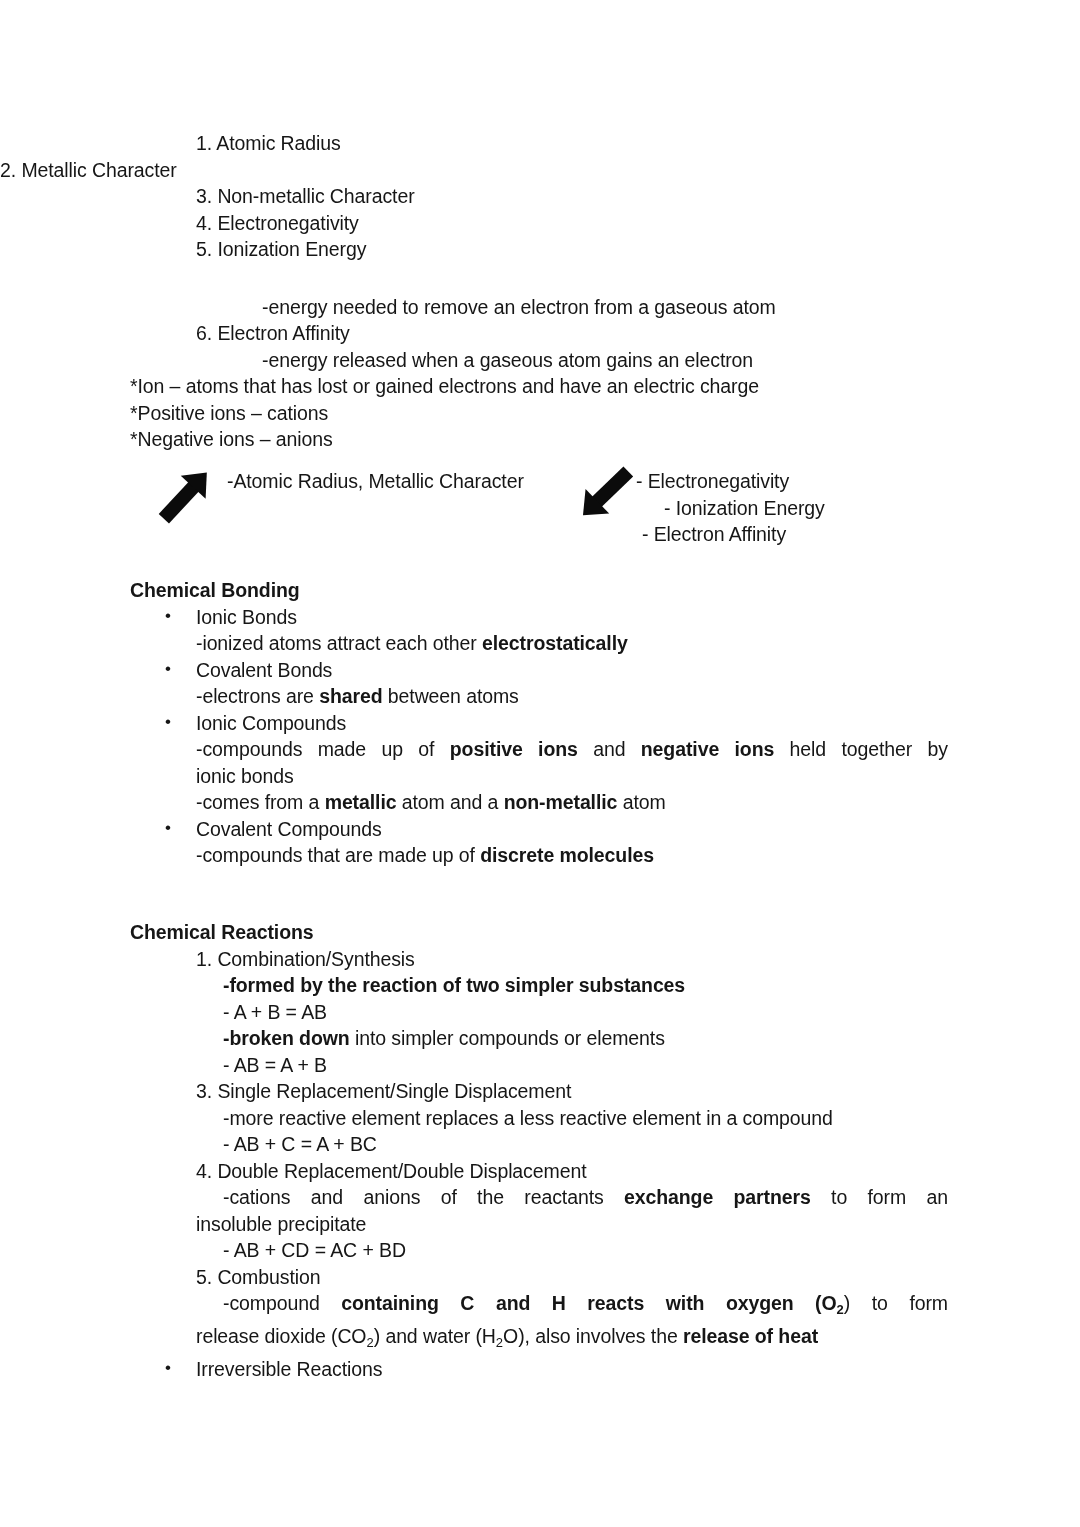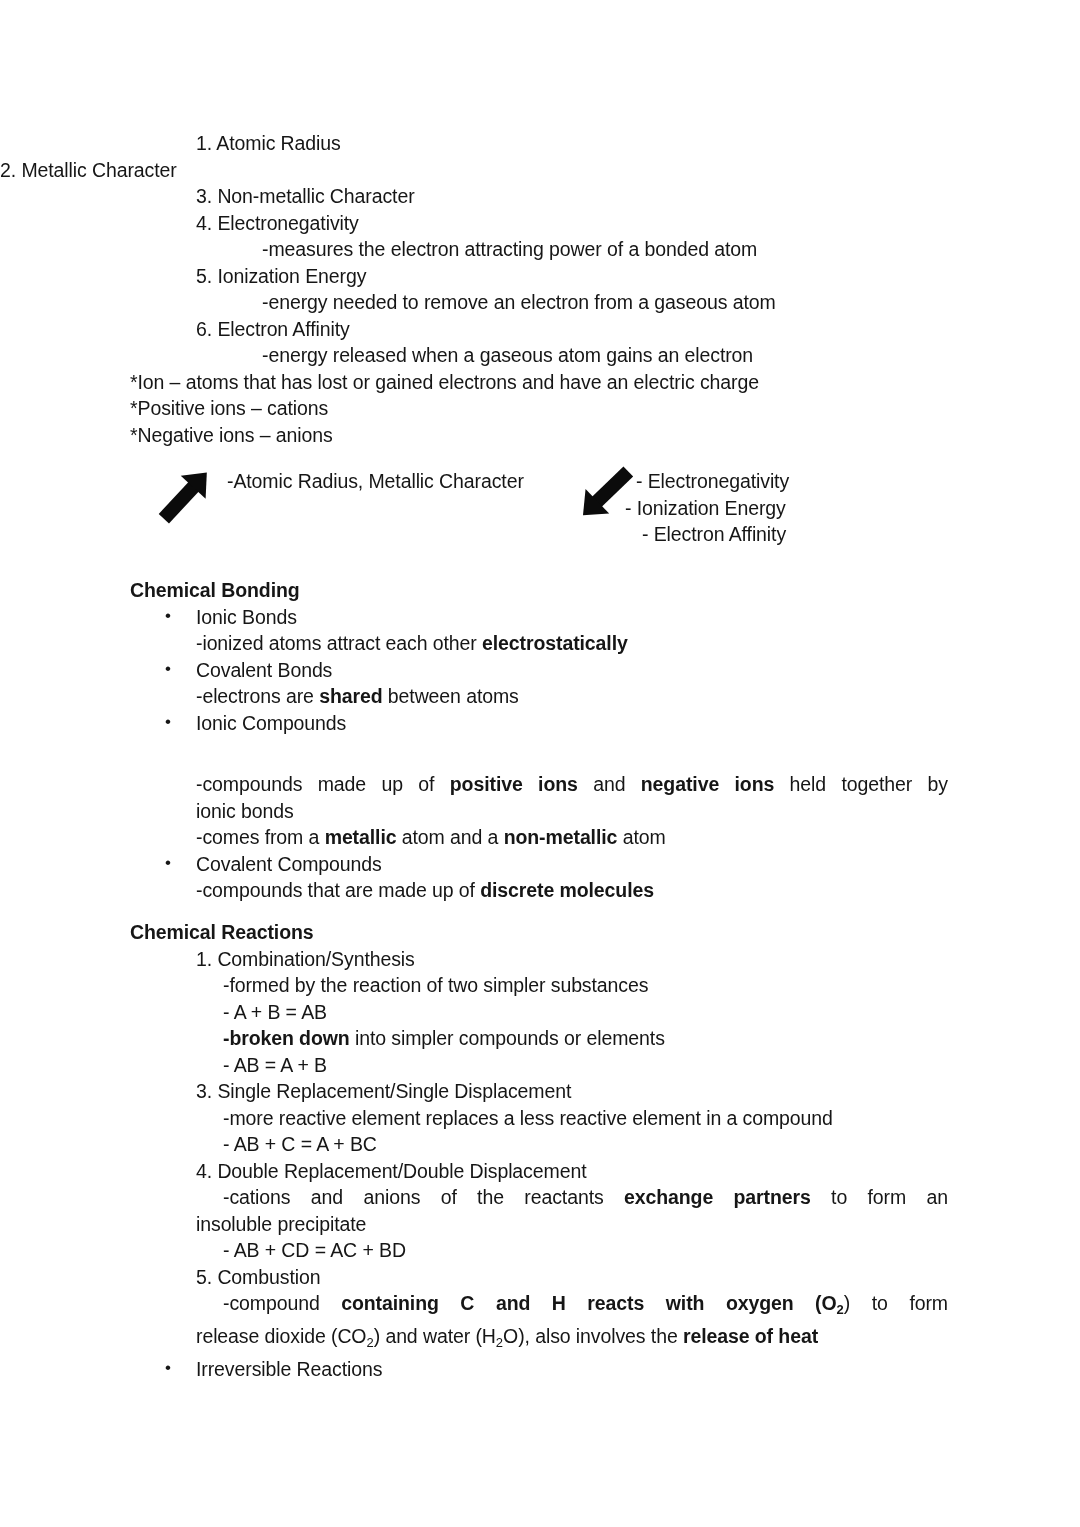--- a/index.html
+++ b/index.html
@@ -28,23 +28,22 @@
 </head>
 <body>
 
 <div class="page">
 
   <div class="lines" id="trend-lines" style="top:130px">
       <div class="line" style="margin-left: 196px;"><span>1. Atomic Radius</span></div>
       <div class="line" style=""><span>2. Metallic Character</span></div>
       <div class="line" style="margin-left: 196px;"><span>3. Non-metallic Character</span></div>
       <div class="line" style="margin-left: 196px;"><span>4. Electronegativity</span></div>
-      <div class="line" style="margin-left: 262px;"><span>-measures the electron attracting power of a bonded atom</span></div>
       <div class="line" style="margin-left: 196px;"><span>5. Ionization Energy</span></div>
-      <div class="line" style="margin-left: 262px;"><span>-energy needed to remove an electron from a gaseous atom</span></div>
+      <div class="line" style="margin-left: 262px; margin-top: 31px;"><span>-energy needed to remove an electron from a gaseous atom</span></div>
       <div class="line" style="margin-left: 196px;"><span>6. Electron Affinity</span></div>
       <div class="line" style="margin-left: 262px;"><span>-energy released when a gaseous atom gains an electron</span></div>
       <div class="line" style="margin-left: 130px;"><span>*Ion – atoms that has lost or gained electrons and have an electric charge</span></div>
       <div class="line" style="margin-left: 130px;"><span>*Positive ions – cations</span></div>
       <div class="line" style="margin-left: 130px;"><span>*Negative ions – anions</span></div>
     </div>
 
   <div>
     <svg class="arrow-svg" style="left:153px;top:464px" width="64" height="64" viewBox="0 0 64 64">
       <g class="arrow-fill" transform="rotate(-47 32 32)">
@@ -54,42 +53,42 @@
     </svg>
     <div class="arrow-label" style="left:227px;top:468px">-Atomic Radius, Metallic Character</div>
 
     <svg class="arrow-svg" style="left:574px;top:461px" width="64" height="64" viewBox="0 0 64 64">
       <g class="arrow-fill" transform="rotate(136 32 32)">
         <rect x="1" y="25" width="44" height="14"></rect>
         <polygon points="44,15 64,32 44,49"></polygon>
       </g>
     </svg>
     <div class="arrow-label" style="left:636px;top:468px">- Electronegativity</div>
-    <div class="arrow-label" style="left:625px;top:494.5px">- Ionization Energy</div>
+    <div class="arrow-label" style="left:664px;top:494.5px">- Ionization Energy</div>
     <div class="arrow-label" style="left:642px;top:521px">- Electron Affinity</div>
   </div>
 
   <div class="heading" style="top:577px">Chemical Bonding</div>
   <div class="lines" id="bonding-lines" style="top:603.5px">
       <div class="line" style="margin-left: 196px;"><span class="bullet">•</span><span>Ionic Bonds</span></div>
       <div class="line" style="margin-left: 196px;"><span>-ionized atoms attract each other </span><span class="b">electrostatically</span></div>
       <div class="line" style="margin-left: 196px;"><span class="bullet">•</span><span>Covalent Bonds</span></div>
       <div class="line" style="margin-left: 196px;"><span>-electrons are </span><span class="b">shared</span><span> between atoms</span></div>
       <div class="line" style="margin-left: 196px;"><span class="bullet">•</span><span>Ionic Compounds</span></div>
-      <div class="line just" style="margin-left: 196px; width: 752px; margin-top: 35px;"><span>-compounds made up of </span><span class="b">positive ions</span><span> and </span><span class="b">negative ions</span><span> held together by</span></div>
+      <div class="line just" style="margin-left: 196px; width: 752px;"><span>-compounds made up of </span><span class="b">positive ions</span><span> and </span><span class="b">negative ions</span><span> held together by</span></div>
       <div class="line" style="margin-left: 196px;"><span>ionic bonds</span></div>
       <div class="line" style="margin-left: 196px;"><span>-comes from a </span><span class="b">metallic</span><span> atom and a </span><span class="b">non-metallic</span><span> atom</span></div>
       <div class="line" style="margin-left: 196px;"><span class="bullet">•</span><span>Covalent Compounds</span></div>
       <div class="line" style="margin-left: 196px;"><span>-compounds that are made up of </span><span class="b">discrete molecules</span></div>
     </div>
 
   <div class="heading" style="top:919px">Chemical Reactions</div>
   <div class="lines" id="reactions-lines" style="top:945.5px">
       <div class="line" style="margin-left: 196px;"><span>1. Combination/Synthesis</span></div>
-      <div class="line" style="margin-left: 223px;"><span>-formed by the reaction of two simpler substances</span></div>
+      <div class="line" style="margin-left: 223px; font-weight: bold;"><span>-formed by the reaction of two simpler substances</span></div>
       <div class="line" style="margin-left: 223px;"><span>- A + B = AB</span></div>
       <div class="line" style="margin-left: 223px;"><span class="b">-broken down</span><span> into simpler compounds or elements</span></div>
       <div class="line" style="margin-left: 223px;"><span>- AB = A + B</span></div>
       <div class="line" style="margin-left: 196px;"><span>3. Single Replacement/Single Displacement</span></div>
       <div class="line" style="margin-left: 223px;"><span>-more reactive element replaces a less reactive element in a compound</span></div>
       <div class="line" style="margin-left: 223px;"><span>- AB + C = A + BC</span></div>
       <div class="line" style="margin-left: 196px;"><span>4. Double Replacement/Double Displacement</span></div>
       <div class="line just" style="margin-left: 223px; width: 725px;"><span>-cations and anions of the reactants </span><span class="b">exchange partners</span><span> to form an</span></div>
       <div class="line" style="margin-left: 196px;"><span>insoluble precipitate</span></div>
       <div class="line" style="margin-left: 223px;"><span>- AB + CD = AC + BD</span></div>

